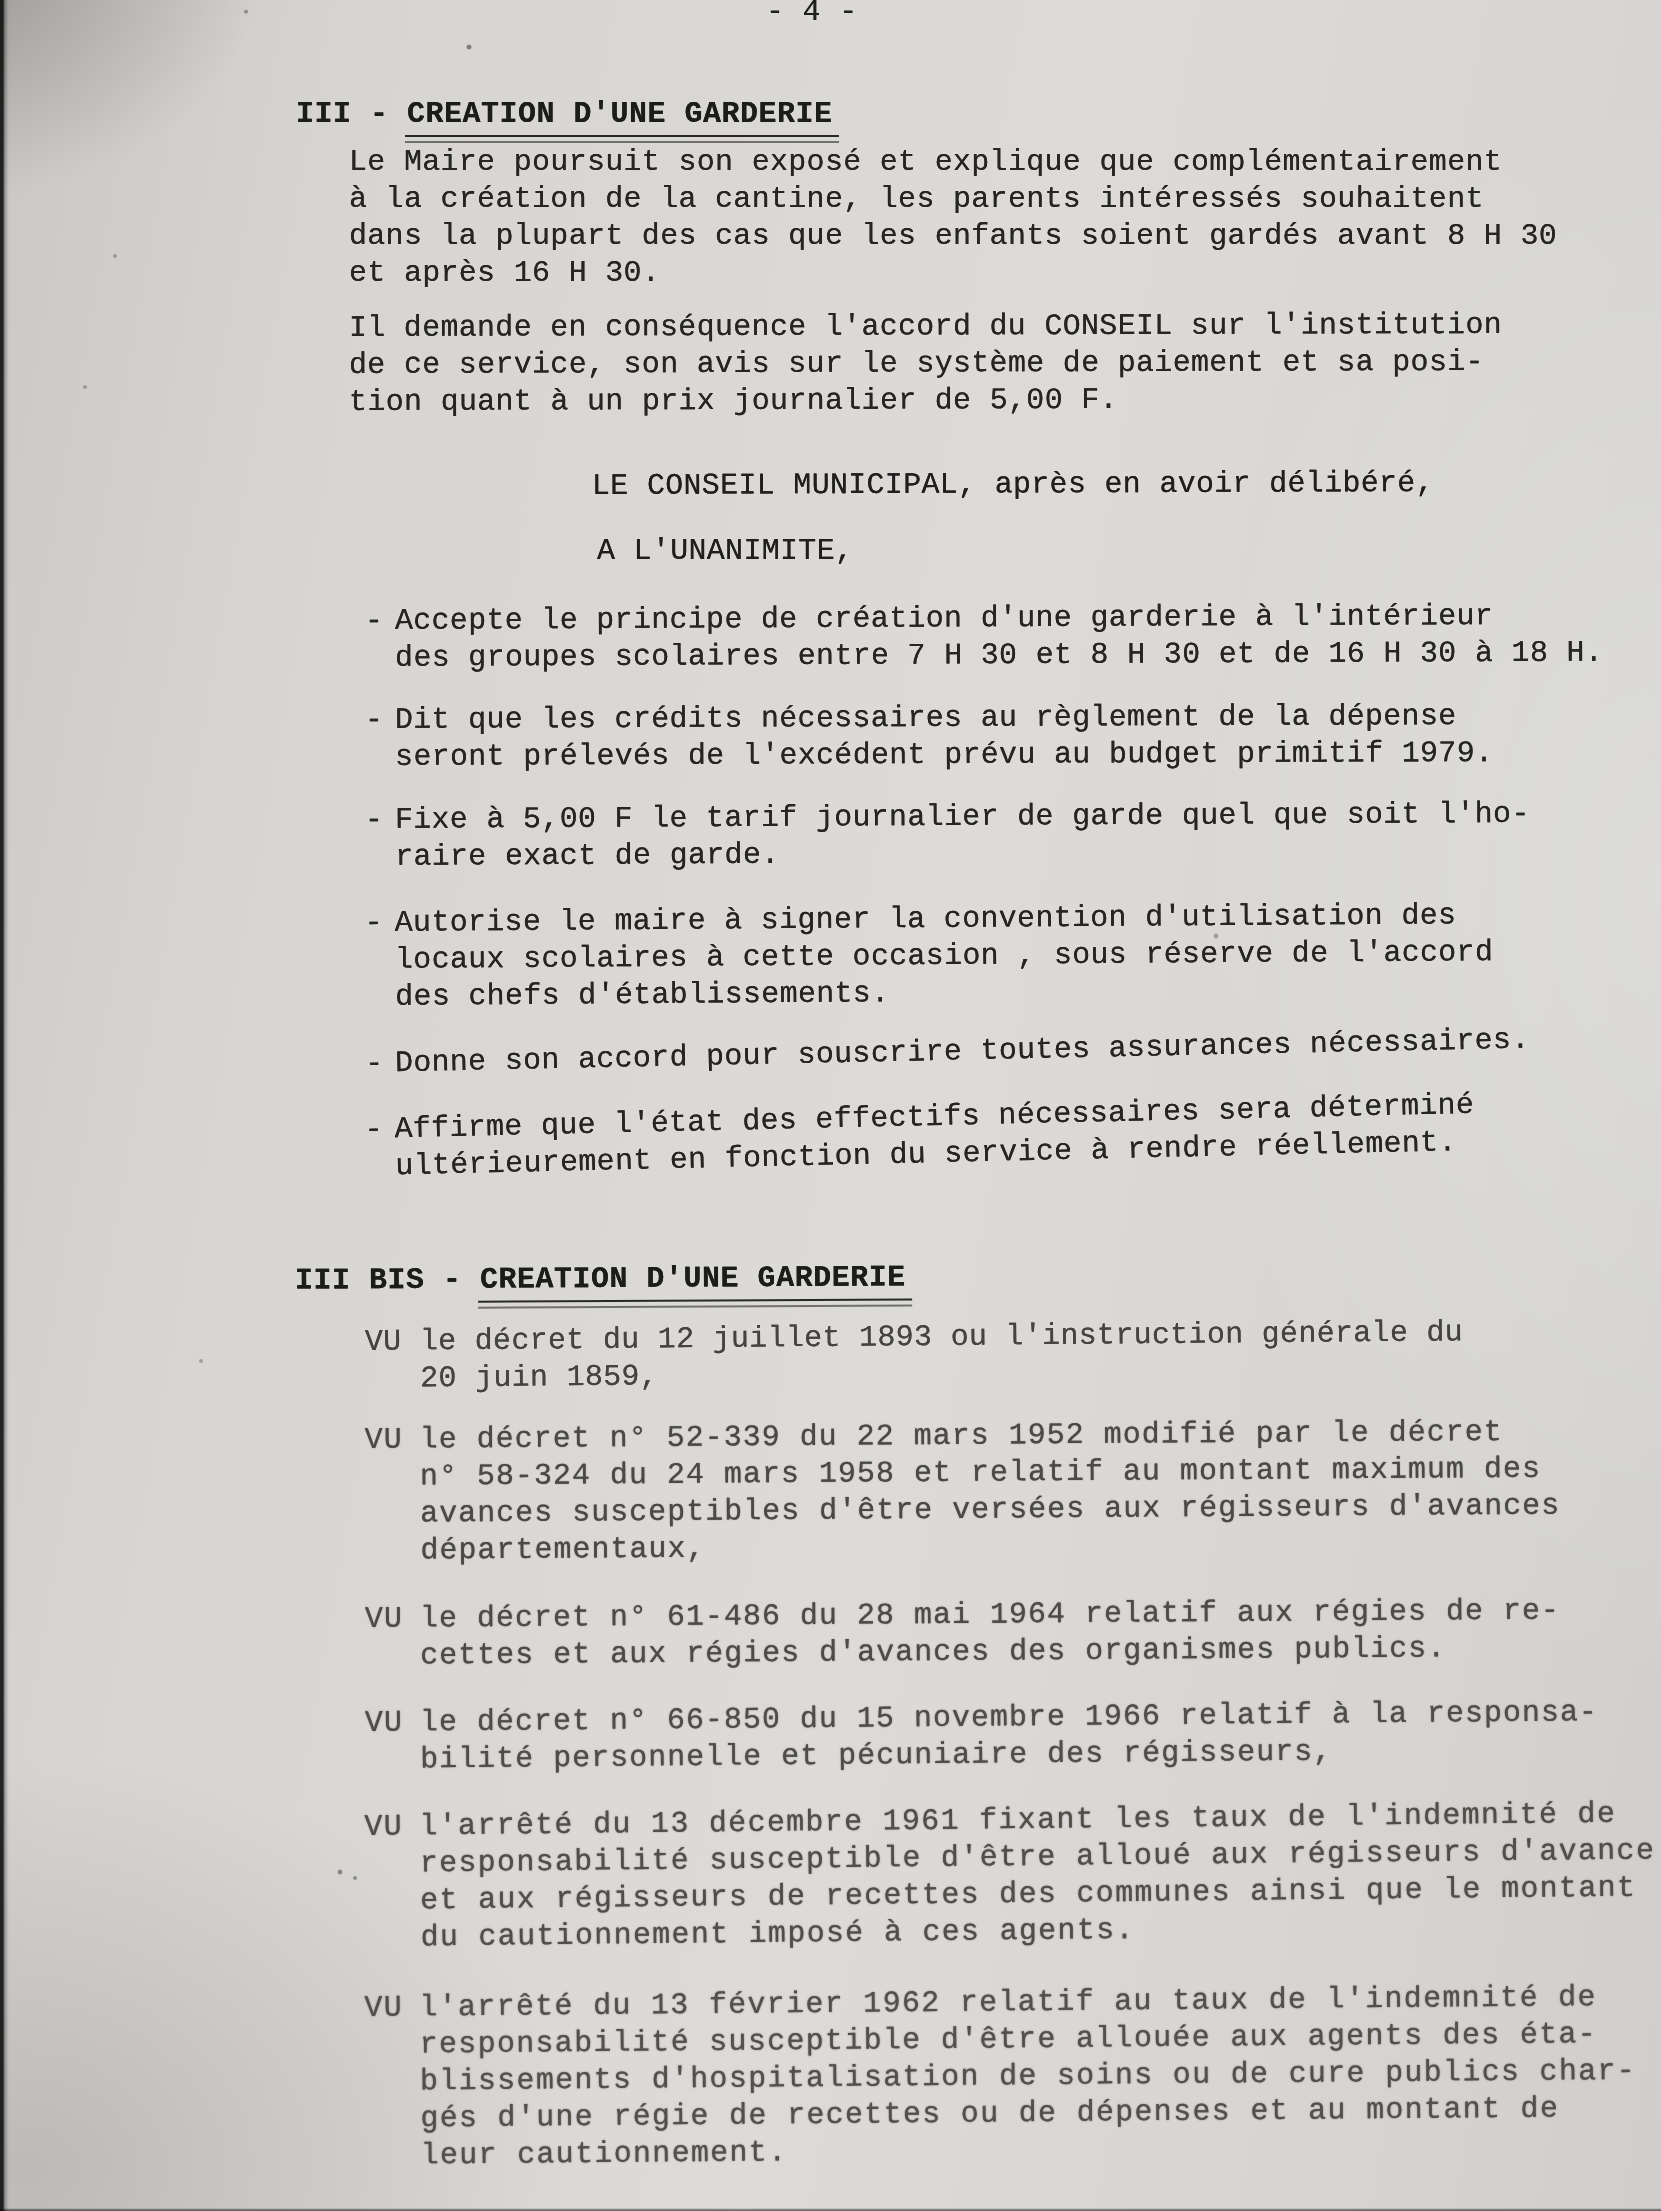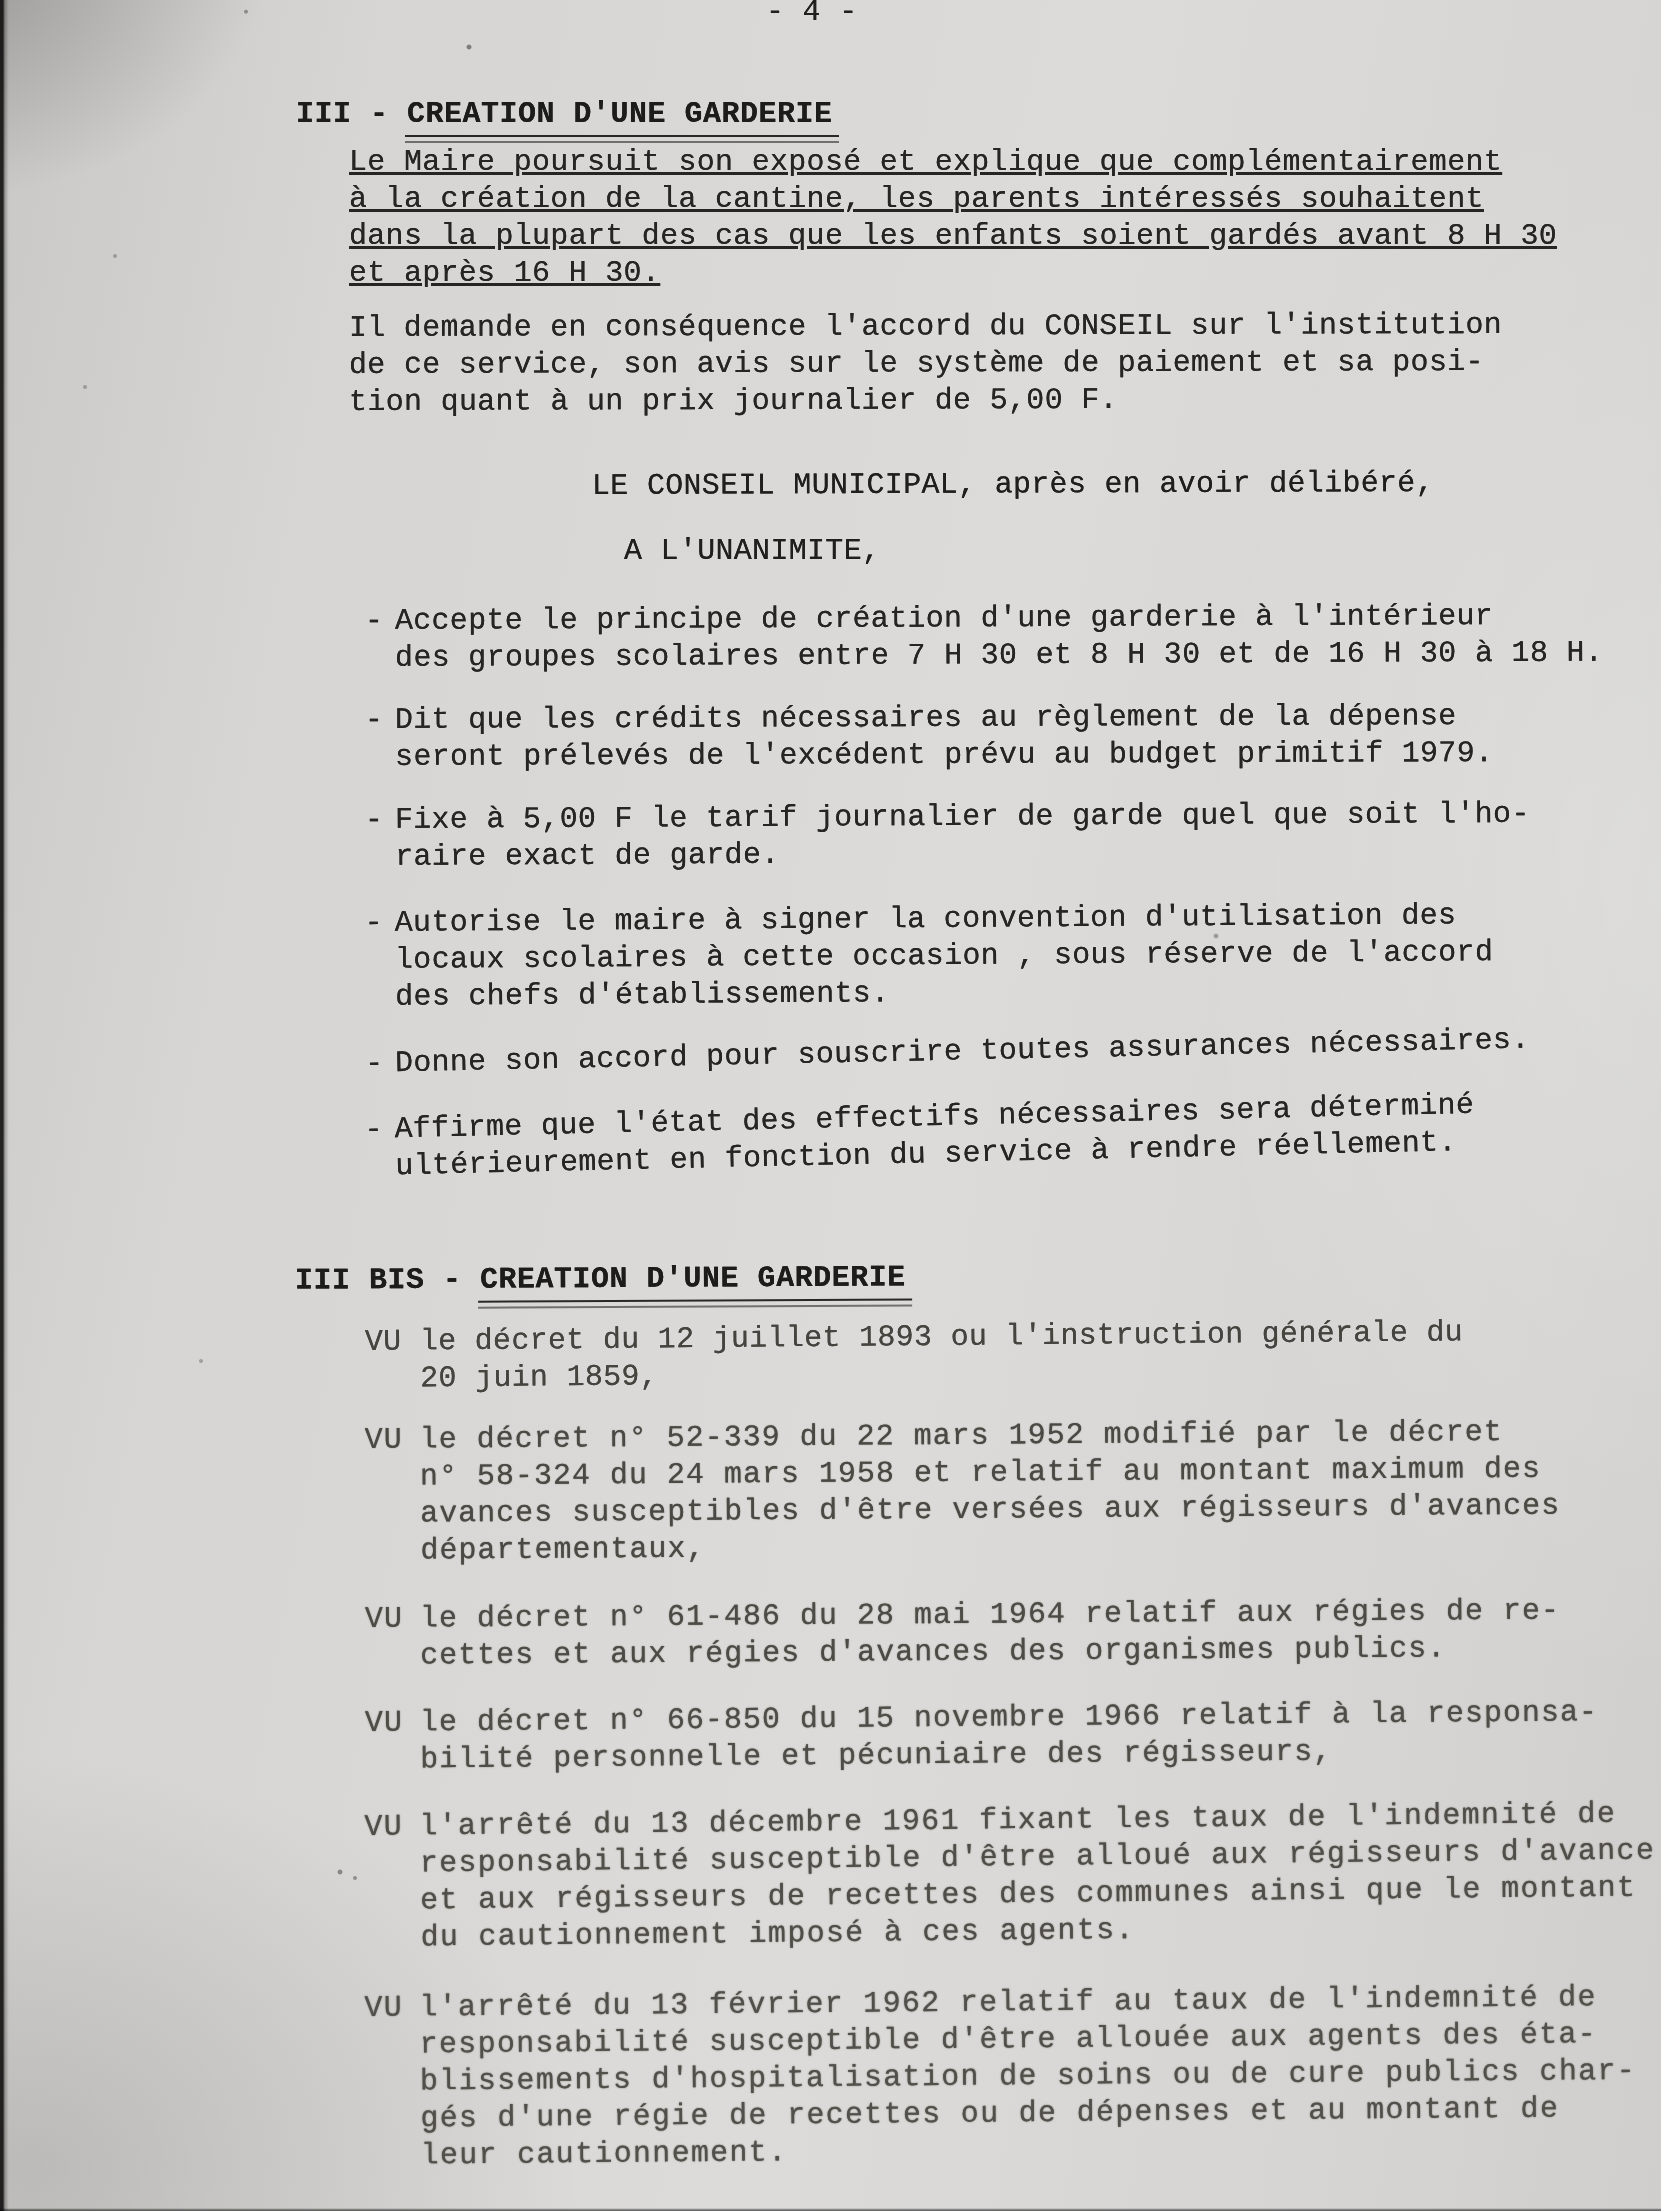--- a/index.html
+++ b/index.html
@@ -58,24 +58,24 @@
   .heading-title::after {
     content: "";
     position: absolute;
     left: -2px;
     right: -5.9px;
     bottom: -9.8px;
     height: 3.9px;
     border-top: 2.9px solid rgba(25,25,24,0.92);
     border-bottom: 2px solid rgba(25,25,24,0.55);
   }
-  .p1 { left: 349px; top: 144px; text-decoration: underline; }
+  .p1 { left: 349px; top: 144px; }
   .p2 { left: 349px; top: 310px; transform: rotate(-0.15deg); }
   .deliberation { left: 592px; top: 468px; color: #201f1e; transform: rotate(-0.2deg); }
-  .unanimite    { left: 624px; top: 533px; color: #201f1e; }
+  .unanimite    { left: 597px; top: 533px; color: #201f1e; }
   .item { display: flex; }
   .marker { flex: none; width: 30px; }
   .vu-label { flex: none; width: 55px; }
   .item-text { white-space: pre; }
   .r0 { left: 365px; top: 603px;  transform: rotate(-0.25deg); }
   .r1 { left: 365px; top: 702px;  transform: rotate(-0.2deg); }
   .r2 { left: 365px; top: 802px;  transform: rotate(-0.3deg); }
   .r3 { left: 365px; top: 905px;  transform: rotate(-0.4deg); }
   .r4 { left: 365px; top: 1046px; transform: rotate(-1.2deg); }
   .r5 { left: 365px; top: 1112px; transform: rotate(-1.3deg); }

